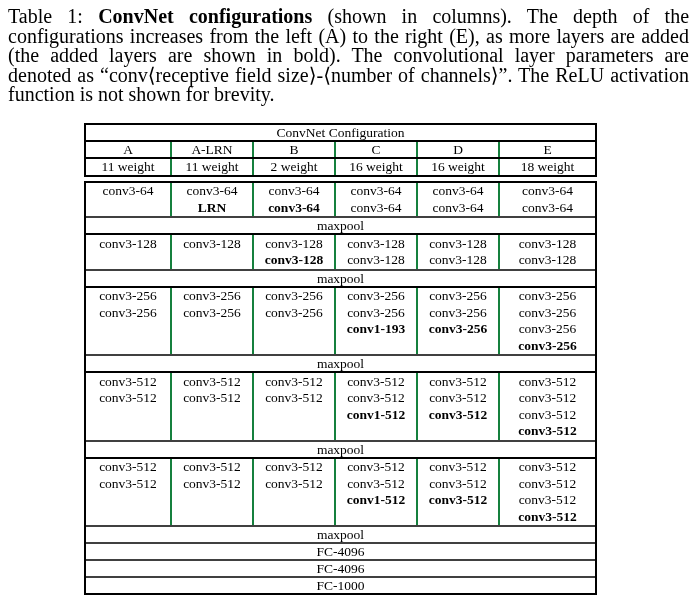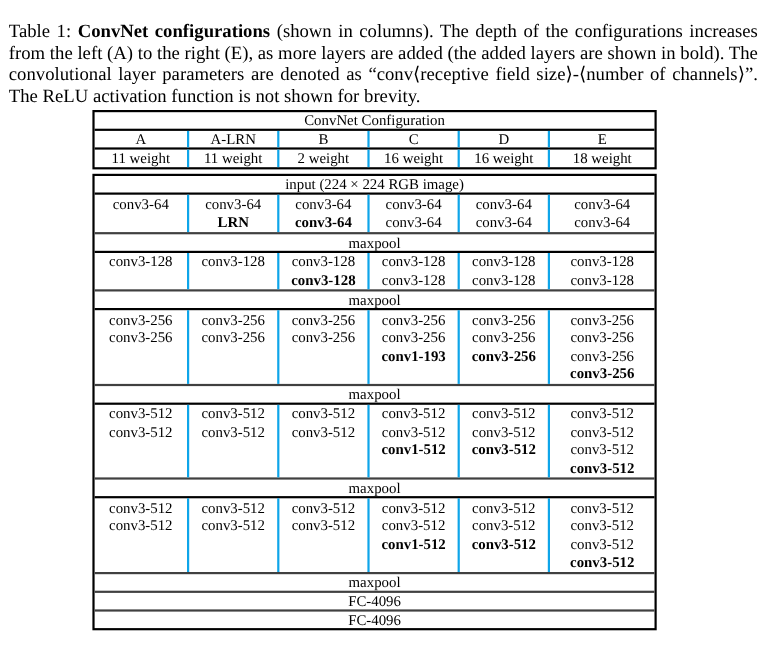--- a/index.html
+++ b/index.html
@@ -6,29 +6,29 @@
     margin: 0;
     padding: 0;
     background: #ffffff;
     width: 697px;
     height: 611px;
     overflow: hidden;
     font-family: "Liberation Serif", serif;
     color: #000000;
   }
   .caption {
-    margin: 19px 8px 0 8px;
-    font-size: 17px;
+    margin: 7px 8px 0 8px;
+    font-size: 20px;
     line-height: 19.5px;
     text-align: justify;
   }
   .caption b { font-weight: bold; }
   .tablewrap {
     width: 513px;
-    margin: 3px 0 0 84px;
+    margin: 18px 0 0 84px;
   }
   .box {
     border: 2px solid #000000;
     box-sizing: border-box;
     width: 513px;
     background: #ffffff;
   }
   .box + .box { margin-top: 4px; }
   .span-row {
     height: 15px;
@@ -38,21 +38,21 @@
     border-top: 2px solid #404040;
     overflow: hidden;
   }
   .box > :first-child { border-top: none; }
   .grid {
     display: grid;
     grid-template-columns: 84px 82px 82px 82px 82px 97px;
     border-top: 2px solid #000000;
   }
   .cell {
-    border-left: 2px solid #0ea5e9;
+    border-left: 2px solid #15803d;
     box-sizing: border-box;
     text-align: center;
     font-size: 13.5px;
     overflow: hidden;
   }
   .cell:first-child { border-left: none; }
   .hdr-cell { height: 15px; line-height: 15px; }
   .desc-cell {
     height: 16px;
     line-height: 16px;
@@ -87,21 +87,20 @@
 layers</div>
           <div class="cell desc-cell">16 weight
 layers</div>
           <div class="cell desc-cell">16 weight
 layers</div>
           <div class="cell desc-cell">18 weight
 layers</div>
         </div>
     </div>
     <div class="box" id="body-box">
-      <div class="span-row">input (224 × 224 RGB image)</div>
     <div class="grid block">
           <div class="cell">
             <div>conv3-64</div>
           </div>
           <div class="cell">
             <div>conv3-64</div>
             <div class="b">LRN</div>
           </div>
           <div class="cell">
             <div>conv3-64</div>
@@ -234,15 +233,16 @@
           <div class="cell">
             <div>conv3-512</div>
             <div>conv3-512</div>
             <div>conv3-512</div>
             <div class="b">conv3-512</div>
           </div>
         </div>
         <div class="span-row">maxpool</div>
         <div class="span-row">FC-4096</div>
         <div class="span-row">FC-4096</div>
+        <div class="span-row">FC-1000</div>
       </div>
   </div>
 </div>
 
 </body></html>

